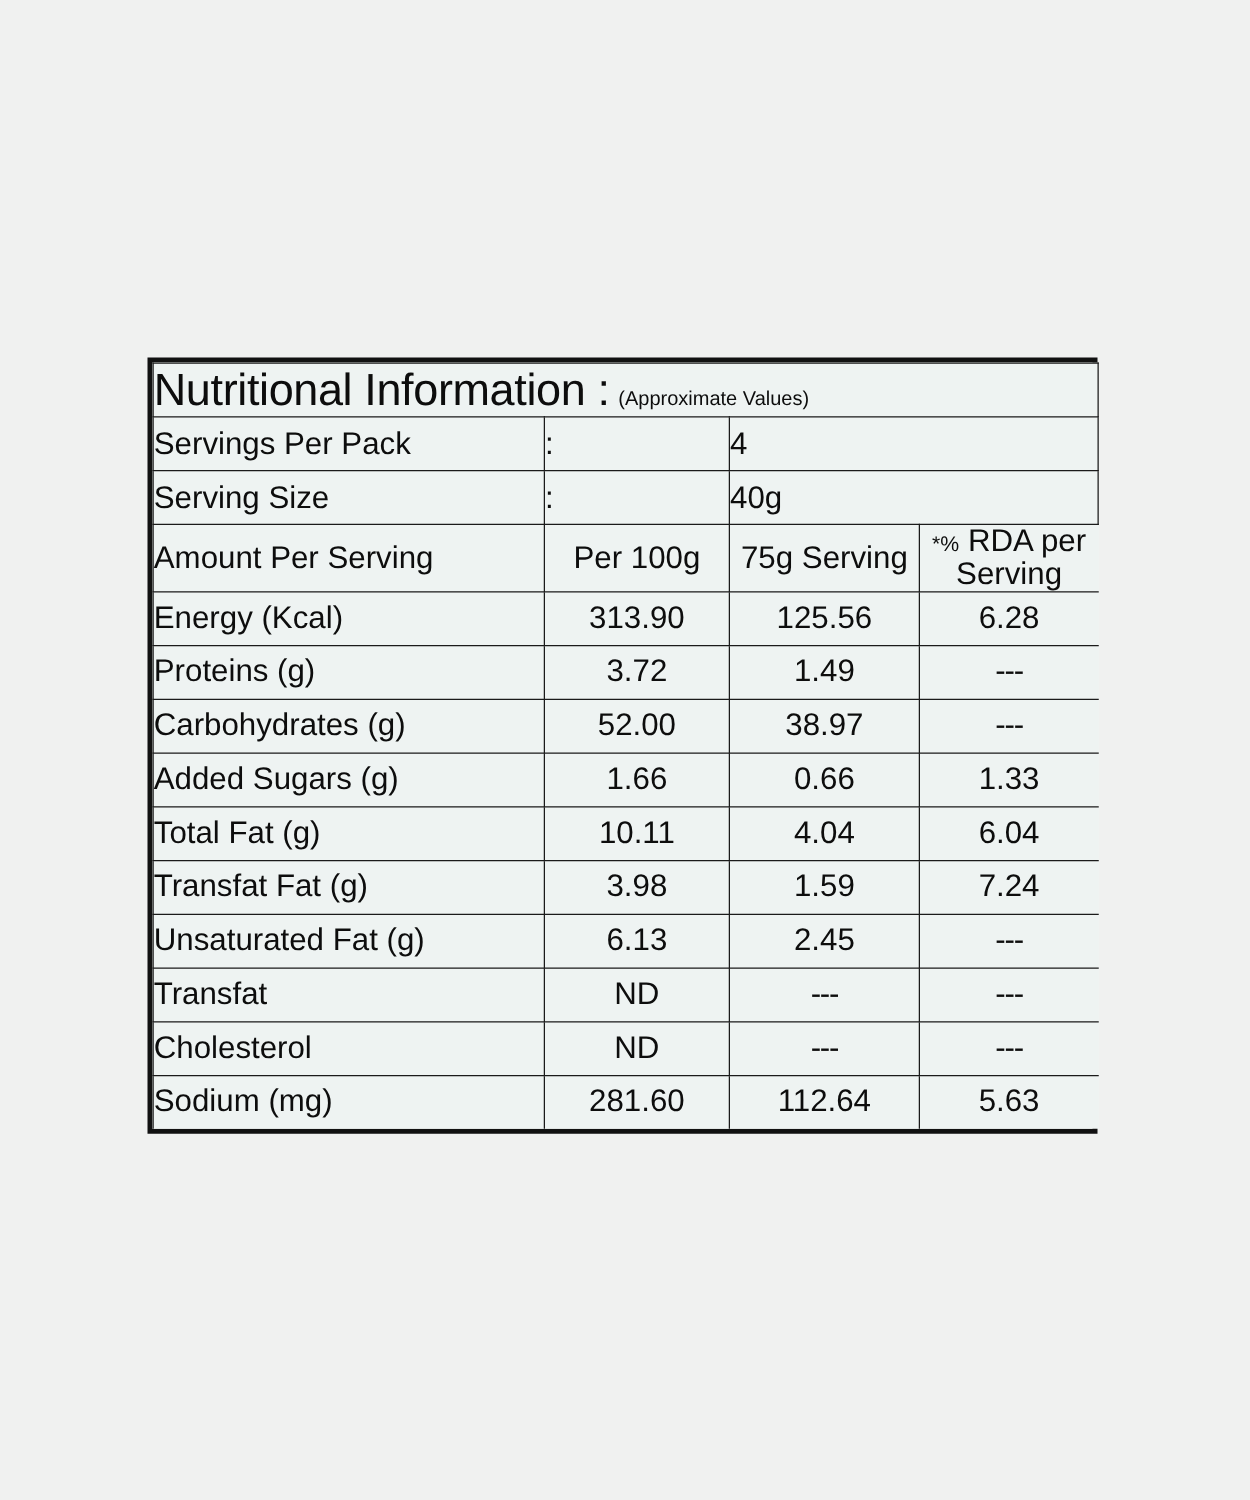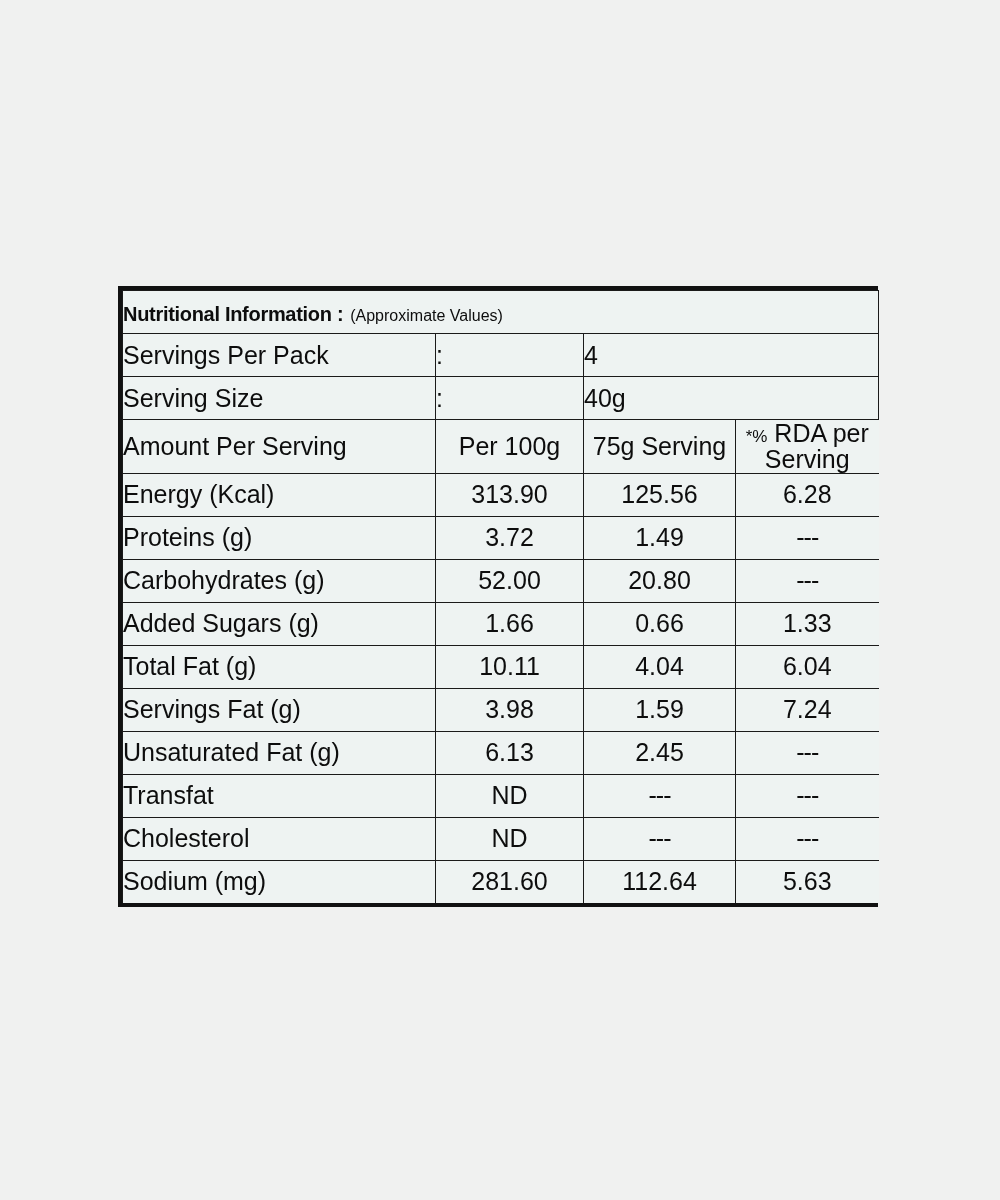--- a/index.html
+++ b/index.html
@@ -48,22 +48,22 @@
     border-left: none;
     border-right: none;
     border-top: none;
     height: 46px;
   }
   .title-cell {
     padding-left: 12px;
     white-space: nowrap;
   }
   .title-main {
-    font-size: 20px;
-    font-weight: bold;
+    font-size: 36px;
+    font-weight: normal;
     letter-spacing: -0.3px;
   }
   .title-sub {
     font-size: 16px;
     font-weight: normal;
   }
 
   
   .kv-label {
     padding-left: 12px;
@@ -166,37 +166,37 @@
       </tr>
       <tr class="data-row">
         <td class="row-name">Proteins (g)</td>
         <td class="num">3.72</td>
         <td class="num">1.49</td>
         <td class="num last dash">---</td>
       </tr>
       <tr class="data-row">
         <td class="row-name">Carbohydrates (g)</td>
         <td class="num">52.00</td>
-        <td class="num">20.80</td>
+        <td class="num">38.97</td>
         <td class="num last dash">---</td>
       </tr>
       <tr class="data-row">
         <td class="row-name">Added Sugars (g)</td>
         <td class="num">1.66</td>
         <td class="num">0.66</td>
         <td class="num last">1.33</td>
       </tr>
       <tr class="data-row">
         <td class="row-name">Total Fat (g)</td>
         <td class="num">10.11</td>
         <td class="num">4.04</td>
         <td class="num last">6.04</td>
       </tr>
       <tr class="data-row">
-        <td class="row-name">Servings Fat (g)</td>
+        <td class="row-name">Transfat Fat (g)</td>
         <td class="num">3.98</td>
         <td class="num">1.59</td>
         <td class="num last">7.24</td>
       </tr>
       <tr class="data-row">
         <td class="row-name">Unsaturated Fat (g)</td>
         <td class="num">6.13</td>
         <td class="num">2.45</td>
         <td class="num last dash">---</td>
       </tr>

